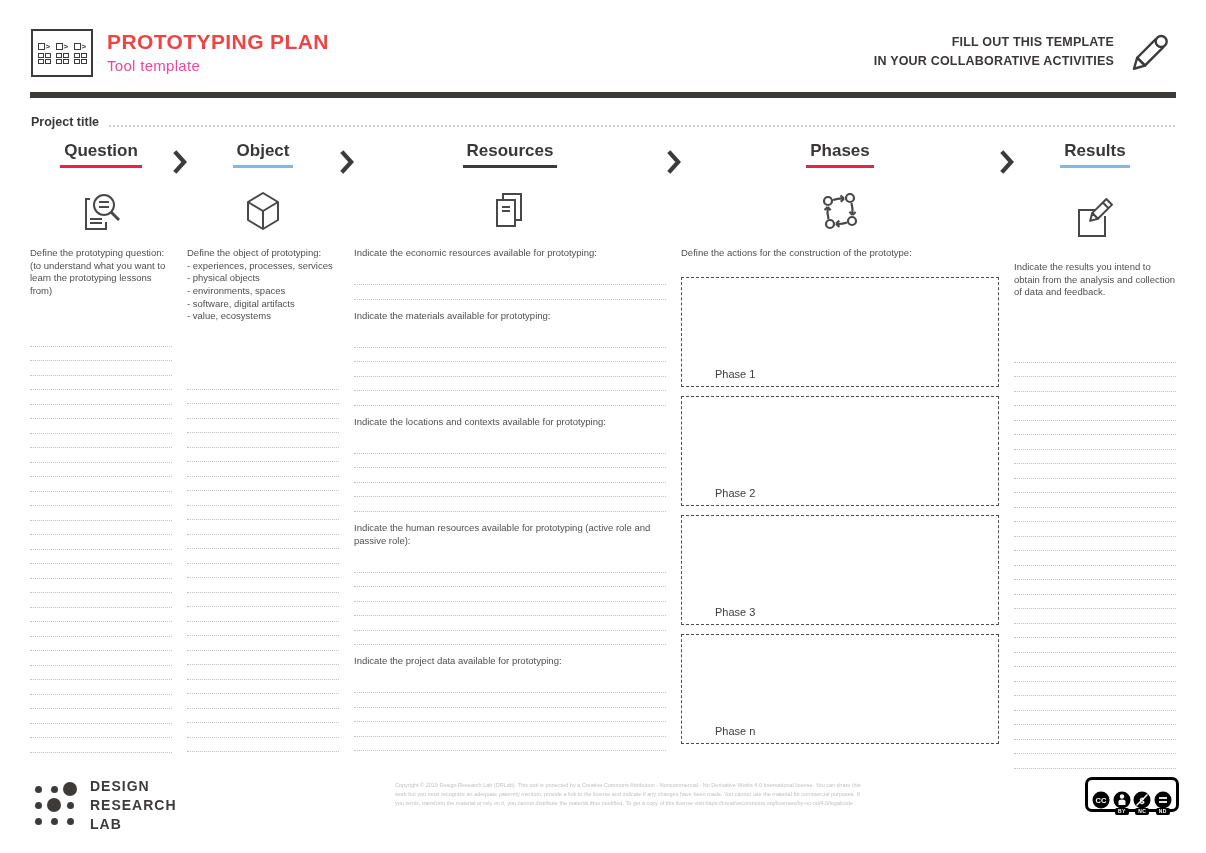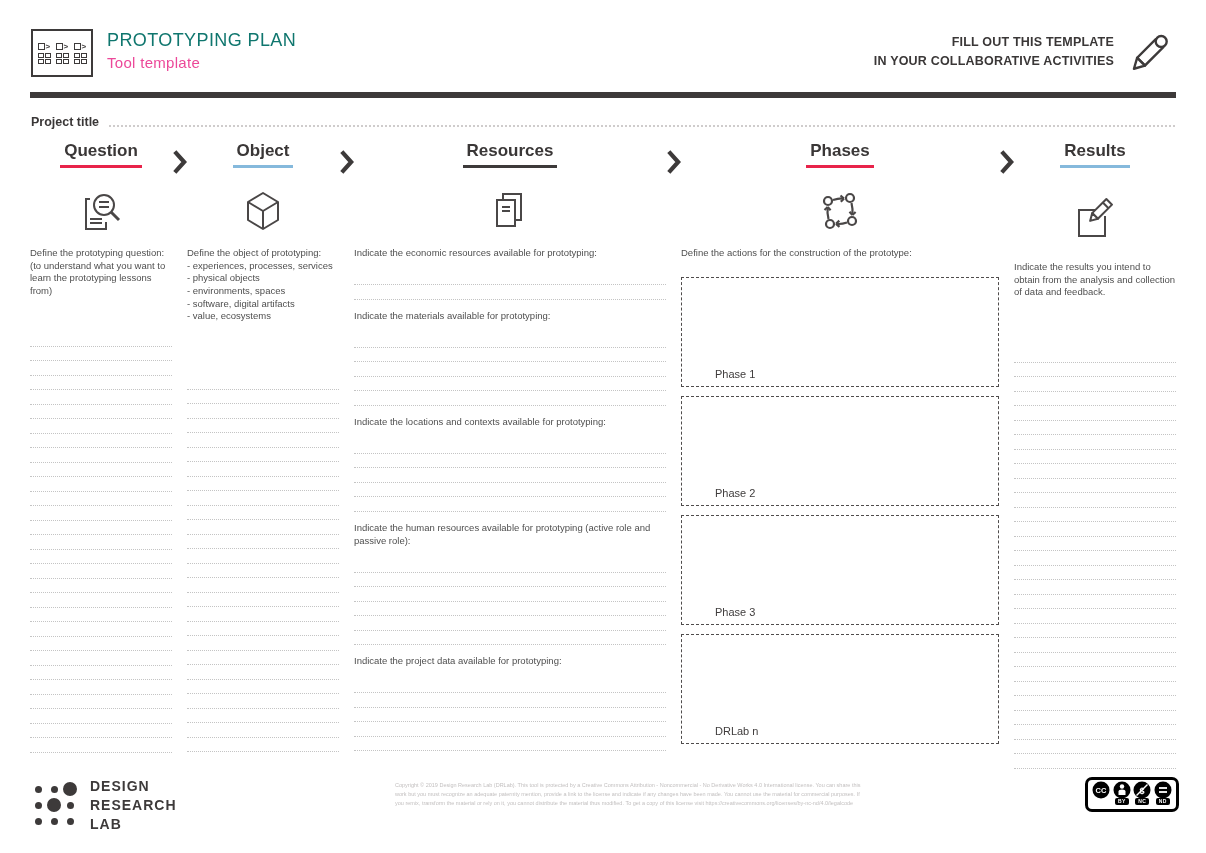--- a/index.html
+++ b/index.html
@@ -10,21 +10,21 @@
   .header { position: relative; height: 92px; }
   .logo-box { position: absolute; left: 31px; top: 29px; width: 62px; height: 48px;
     border: 2.5px solid #3d3a3a; display: flex; align-items: center; justify-content: center; gap: 5px; }
   .logo-unit { display: flex; flex-direction: column; align-items: flex-start; }
   .logo-top { display: flex; align-items: center; height: 9px; }
   .logo-sq { width: 7px; height: 7px; border: 1.5px solid #3d3a3a; }
   .logo-gt { font-size: 8px; font-weight: bold; line-height: 7px; margin-left: 1px; }
   .logo-grid { display: grid; grid-template-columns: 6px 6px; grid-template-rows: 5px 5px; gap: 1px; margin-top: 2px; }
   .logo-grid span { border: 1.2px solid #3d3a3a; }
   .title-block { position: absolute; left: 107px; top: 30px; }
-  .title-block h1 { font-size: 18px; font-weight: 400; letter-spacing: .4px; color: #0f766e; }
+  .title-block h1 { font-size: 21px; font-weight: 700; letter-spacing: .4px; color: #ef4444; }
   .title-block h2 { font-size: 15px; font-weight: 400; color: #ec4899; margin-top: 3px; letter-spacing: .3px; }
   .cta { position: absolute; right: 92px; top: 33px; text-align: right; font-size: 12.5px;
     font-weight: 700; line-height: 1.55; letter-spacing: .2px; white-space: pre-line; color: #3a3737; }
   .pencil { position: absolute; right: 28px; top: 26px; }
 
   .top-bar { height: 6px; background: #3d3a3a; margin: 0 30px; }
 
   
   .project-row { display: flex; align-items: flex-end; margin: 13px 31px 12px 31px; height: 18px; }
   .project-row .lbl { font-size: 12.5px; font-weight: 700; color: #3a3737; white-space: nowrap; }
@@ -63,21 +63,21 @@
   .footer { position: absolute; left: 0; right: 0; bottom: 14px; height: 66px; }
   .drl { position: absolute; left: 30px; top: 4px; display: flex; align-items: center; gap: 12px; }
   .dots { display: grid; grid-template-columns: repeat(3, 16px); grid-template-rows: repeat(3, 16px); }
   .dots i { display: flex; align-items: center; justify-content: center; }
   .dots i::before { content: ""; width: 7px; height: 7px; border-radius: 50%; background: #3d3a3a; }
   .dots i.big::before { width: 14px; height: 14px; }
   .drl-text { font-size: 14px; font-weight: 700; letter-spacing: 1px; color: #3d3a3a; line-height: 1.35; }
   .copyright { position: absolute; left: 395px; top: 8px; width: 475px; font-size: 5.5px;
     line-height: 1.6; color: #c2bfbf; }
   .cc-badge { position: absolute; right: 27px; top: 4px; width: 94px; height: 35px;
-    border: 3px solid #000; border-radius: 7px; background: #fff; padding: 1px 3px 0 3px; }
+    border: 3px solid #000; border-radius: 7px; background: #fff; padding: 11px 3px 0 3px; }
   .cc-row { display: grid; grid-template-columns: repeat(4, 1fr); justify-items: center; }
   .cc-lblrow { display: grid; grid-template-columns: repeat(4, 1fr); justify-items: center; margin-top: -1px; }
   .cc-lbl { background: #000; color: #fff; font-size: 5px; font-weight: 700; line-height: 7px;
     padding: 0 3px; border-radius: 2px; letter-spacing: .3px; }
   svg { display: block; }
 </style>
 </head>
 <body>
 
 <div class="header">
@@ -339,21 +339,21 @@
       <div class="phase-box">
         <span class="pb-label">Phase 1</span>
       </div>
       <div class="phase-box">
         <span class="pb-label">Phase 2</span>
       </div>
       <div class="phase-box">
         <span class="pb-label">Phase 3</span>
       </div>
       <div class="phase-box">
-        <span class="pb-label">DRLab n</span>
+        <span class="pb-label">Phase n</span>
       </div>
     </div>
   </div>
 
   <div class="chev">
     <svg width="16" height="30" viewBox="0 0 16 30">
         <path d="M3 4 L13 15 L3 26" fill="none" stroke="#3d3a3a" stroke-width="4.5"></path>
       </svg>
   </div>
 

